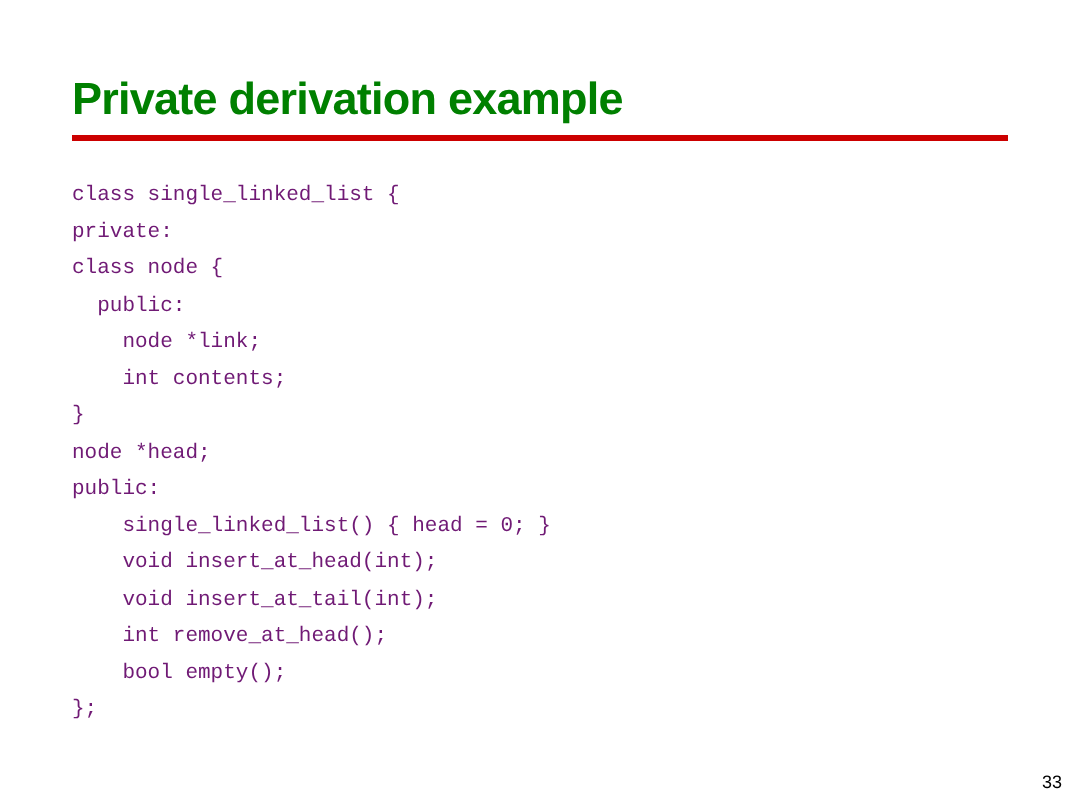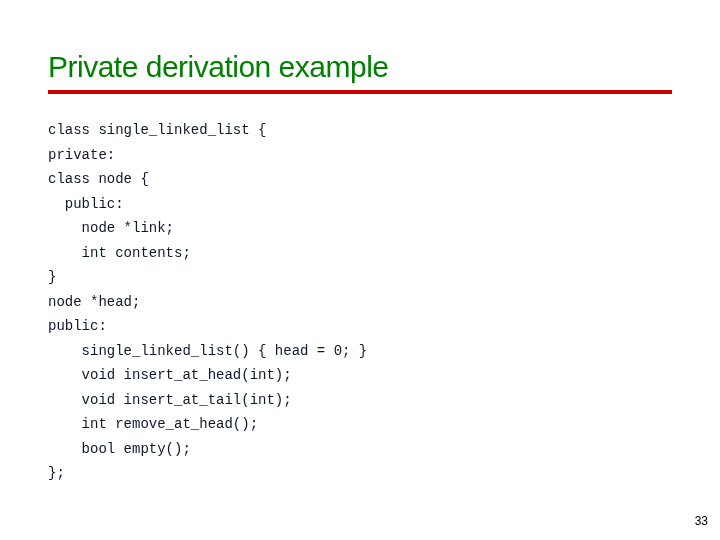--- a/index.html
+++ b/index.html
@@ -14,36 +14,36 @@
   .slide {
     position: relative;
     width: 720px;
     height: 540px;
     box-sizing: border-box;
     padding: 50px 48px 20px 48px;
   }
   .title {
     color: #008000;
     font-size: 30px;
-    font-weight: 400;
+    font-weight: 700;
     letter-spacing: -0.5px;
     margin: 0 0 6px 0;
     font-family: "Lucida Sans Unicode", "Lucida Grande", Verdana, sans-serif;
   }
   .rule {
     height: 4px;
     background: #cc0000;
     margin-bottom: 24px;
   }
   .code {
     font-family: "Courier New", Courier, monospace;
     font-size: 14px;
     line-height: 1.75;
     white-space: pre;
-    color: #0f172a;
+    color: #701a75;
   }
   .pagenum {
     position: absolute;
     right: 12px;
     bottom: 12px;
     font-size: 12px;
     color: #000;
     font-family: Verdana, Geneva, sans-serif;
   }
 </style>

